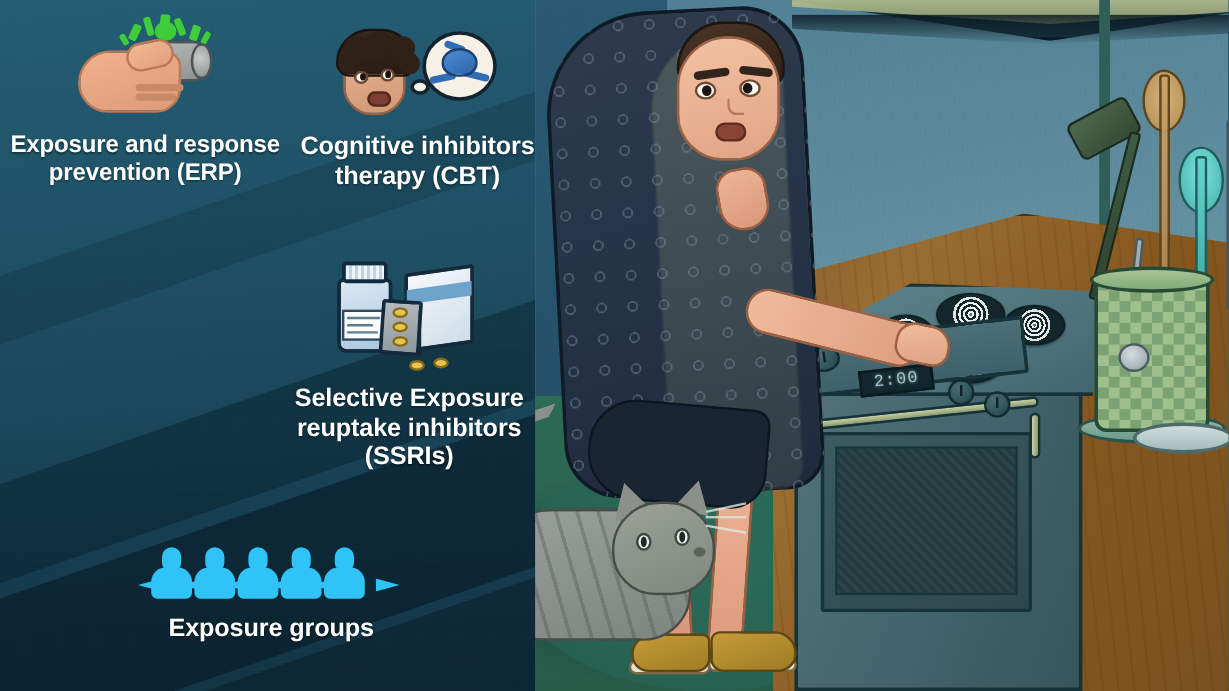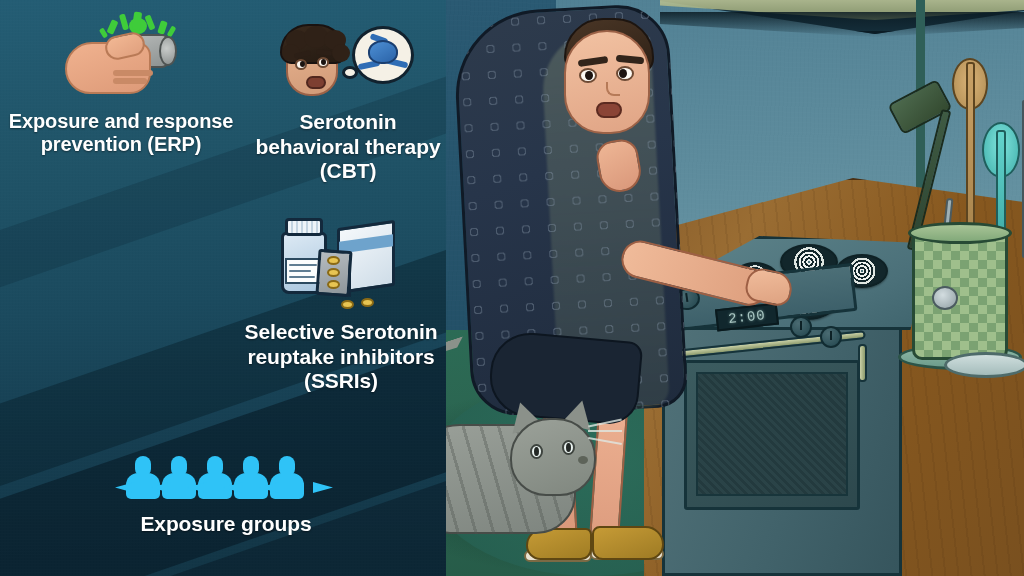--- a/index.html
+++ b/index.html
@@ -419,21 +419,21 @@
           <div class="cbt-pup r"></div>
         <div class="cbt-mouth"></div>
         <div class="bubble-tail"></div>
         <div class="bubble"></div>
         <div class="knot-l kl1"></div>
           <div class="knot-l kl2"></div>
           <div class="knot-l kl3"></div>
         <div class="knot"></div>
       </div>
     </div>
-    <div class="label">Serotonin behavioral therapy (CBT)</div>
+    <div class="label">Cognitive inhibitors therapy (CBT)</div>
   </div>
 
 
   <div class="item" id="item-ssri">
     <div class="icon-wrap">
       <div class="ic ic-ssri">
         <div class="ssri-box"></div>
         <div class="ssri-box-band"></div>
         <div class="ssri-box-flap"></div>
         <div class="ssri-bottle"></div>
@@ -443,21 +443,21 @@
           <div class="ssri-lbl-line sl2"></div>
           <div class="ssri-lbl-line sl3"></div>
         <div class="blister"></div>
         <div class="pill p1"></div>
           <div class="pill p2"></div>
           <div class="pill p3"></div>
         <div class="pill p4"></div>
           <div class="pill p5"></div>
       </div>
     </div>
-    <div class="label">Selective Serotonin reuptake inhibitors (SSRIs)</div>
+    <div class="label">Selective Exposure reuptake inhibitors (SSRIs)</div>
   </div>
 
   <div class="item" id="item-support">
     <div class="icon-wrap">
       <div class="ic ic-support">
         <div class="sg" style="left:0px;top:6px;">
             <div class="sg-head"></div>
             <div class="sg-body"></div>
             <div class="sg-arm la"></div>
             <div class="sg-arm ra"></div>

